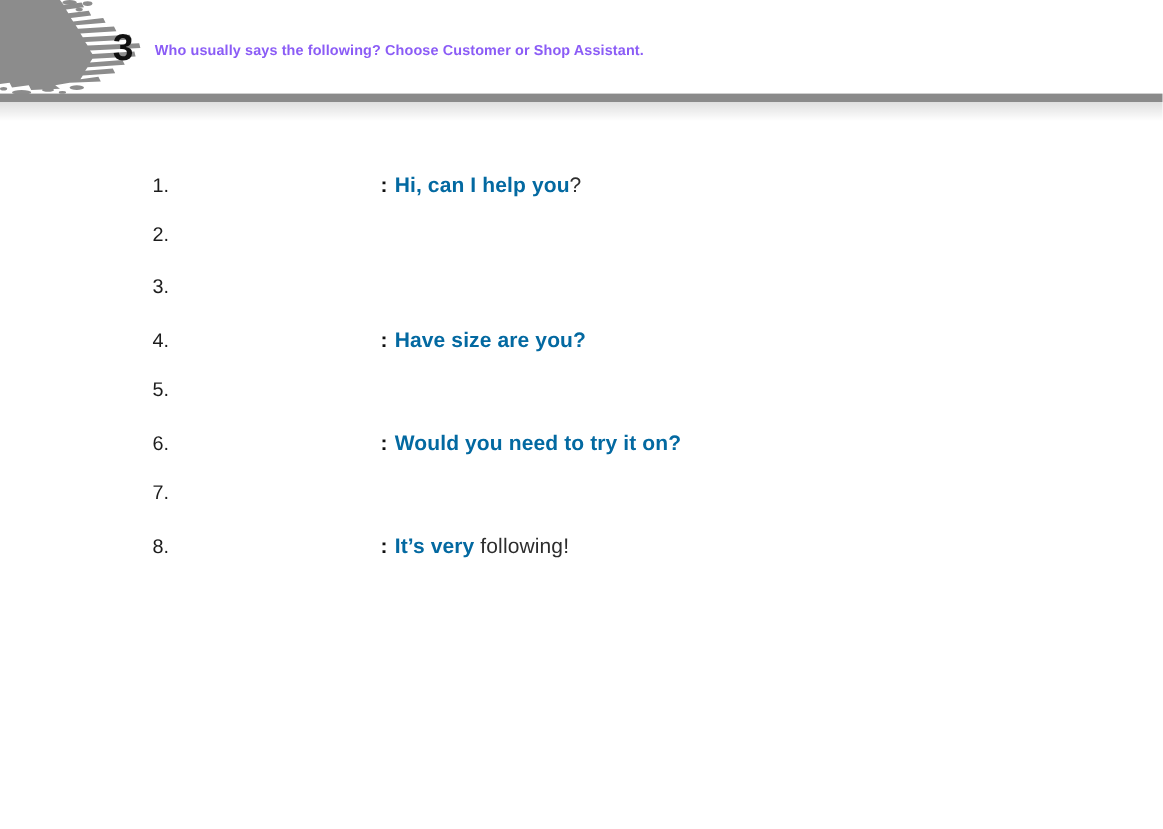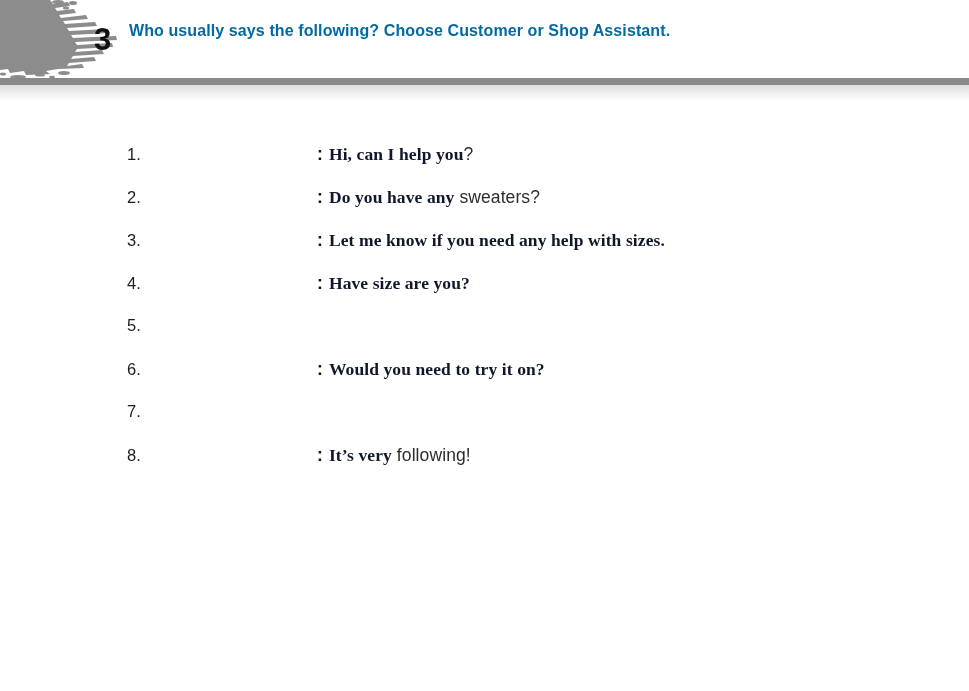--- a/index.html
+++ b/index.html
@@ -24,24 +24,24 @@
     left: 94px;
     top: 22px;
     font-size: 31px;
     font-weight: bold;
     color: #101010;
     letter-spacing: 0;
   }
   .exercise-title {
     position: absolute;
     left: 129px;
-    top: 22px;
-    font-size: 16px;
+    top: 35px;
+    font-size: 12px;
     font-weight: bold;
-    color: #0369a1;
+    color: #8b5cf6;
     letter-spacing: 0.1px;
     white-space: nowrap;
   }
   .divider-bar {
     position: absolute;
     top: 78px;
     left: 0;
     width: 969px;
     height: 7px;
     background: #8a8a8a;
@@ -77,22 +77,21 @@
     color: #101010;
     white-space: nowrap;
     letter-spacing: 0.1px;
   }
   .sentence-colon {
     font-weight: bold;
     margin-right: 6px;
   }
   .sentence-bold {
     font-weight: bold;
-    color: #0f172a;
-    font-family: Liberation Serif, serif;
+    color: #0369a1;
   }
   .sentence-regular {
     font-weight: normal;
     color: #2d2d2d;
   }
   .answer-blank {
     flex: 0 0 0;
   }
 </style>
 </head>
@@ -130,27 +129,25 @@
 
     <div class="exercise-row">
       <span class="item-number">1.</span>
       <span class="answer-blank"></span>
       <span class="item-sentence"><span class="sentence-colon">:</span><span class="sentence-bold">Hi, can I help you</span><span class="sentence-regular">?</span></span>
     </div>
 
     <div class="exercise-row">
       <span class="item-number">2.</span>
       <span class="answer-blank"></span>
-      <span class="item-sentence"><span class="sentence-colon">:</span><span class="sentence-bold">Do you have any</span><span class="sentence-regular"> sweaters?</span></span>
     </div>
 
     <div class="exercise-row">
       <span class="item-number">3.</span>
       <span class="answer-blank"></span>
-      <span class="item-sentence"><span class="sentence-colon">:</span><span class="sentence-bold">Let me know if you need any help with sizes.</span><span class="sentence-regular"></span></span>
     </div>
 
     <div class="exercise-row">
       <span class="item-number">4.</span>
       <span class="answer-blank"></span>
       <span class="item-sentence"><span class="sentence-colon">:</span><span class="sentence-bold">Have size are you?</span><span class="sentence-regular"></span></span>
     </div>
 
     <div class="exercise-row">
       <span class="item-number">5.</span>

